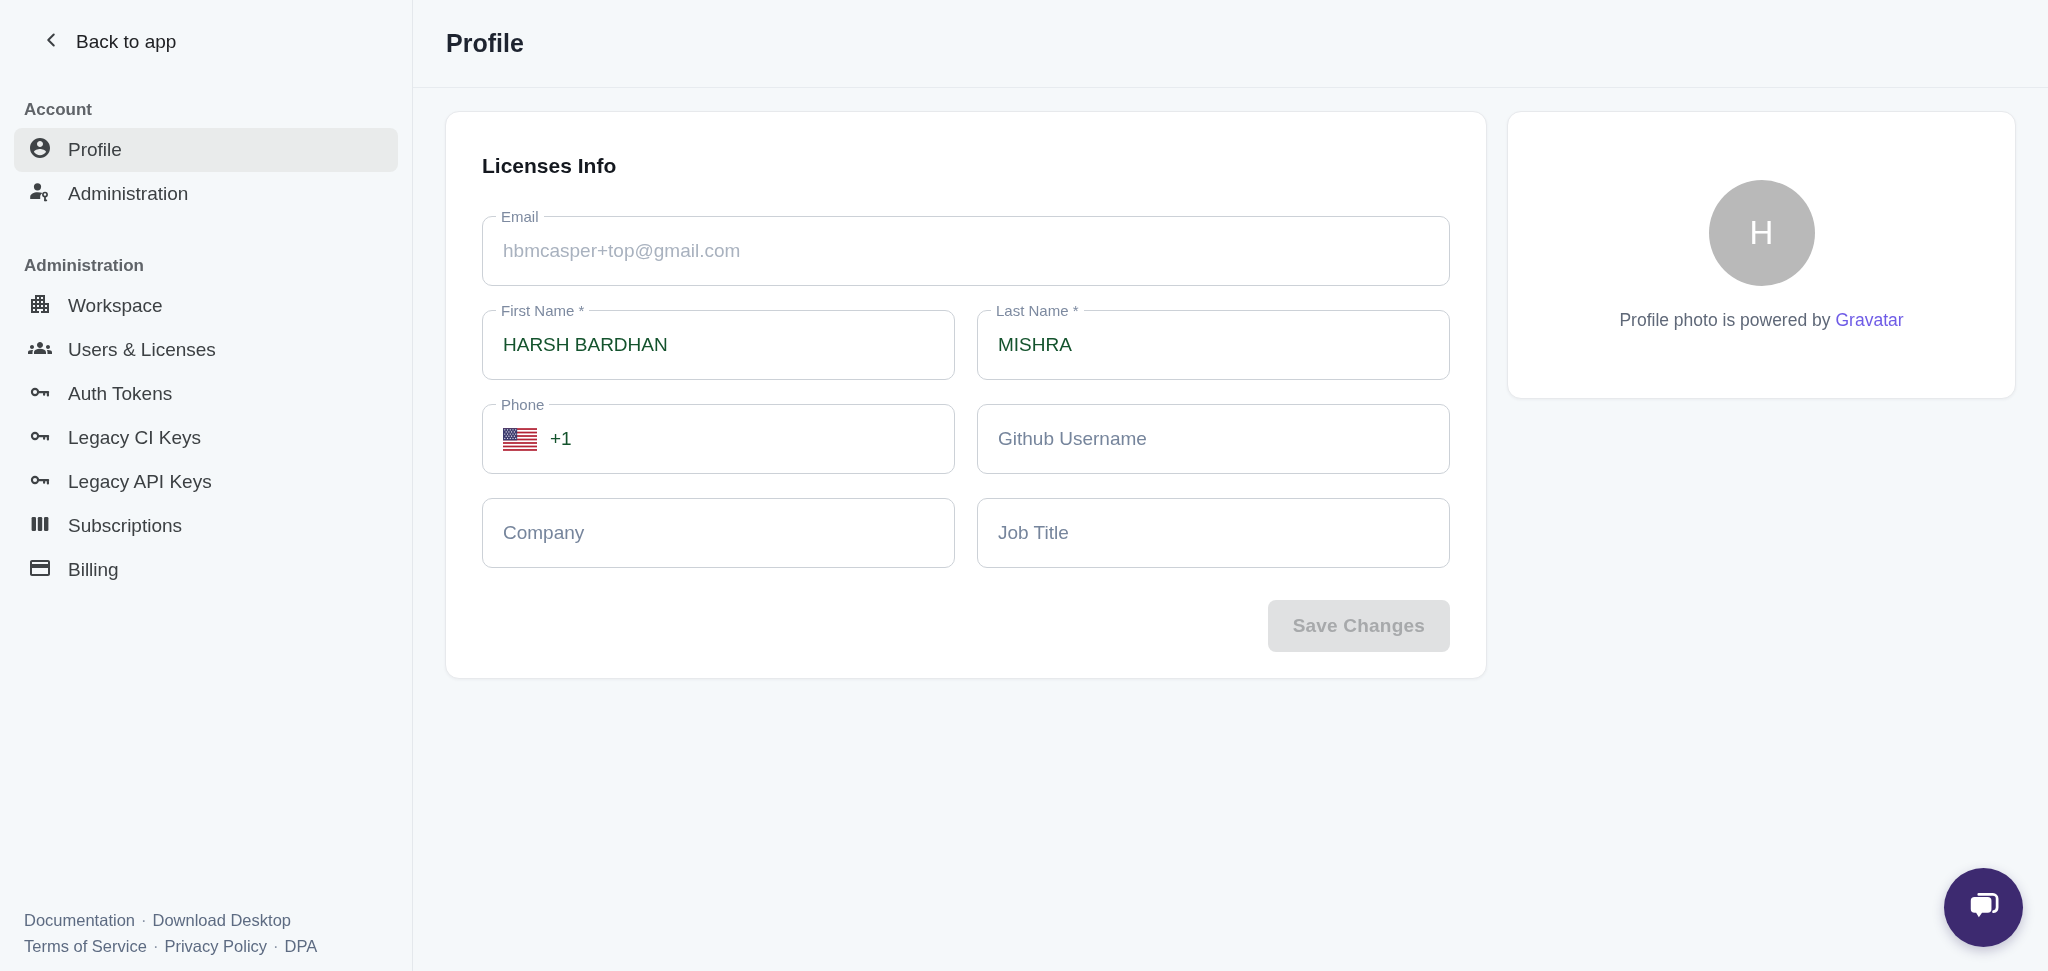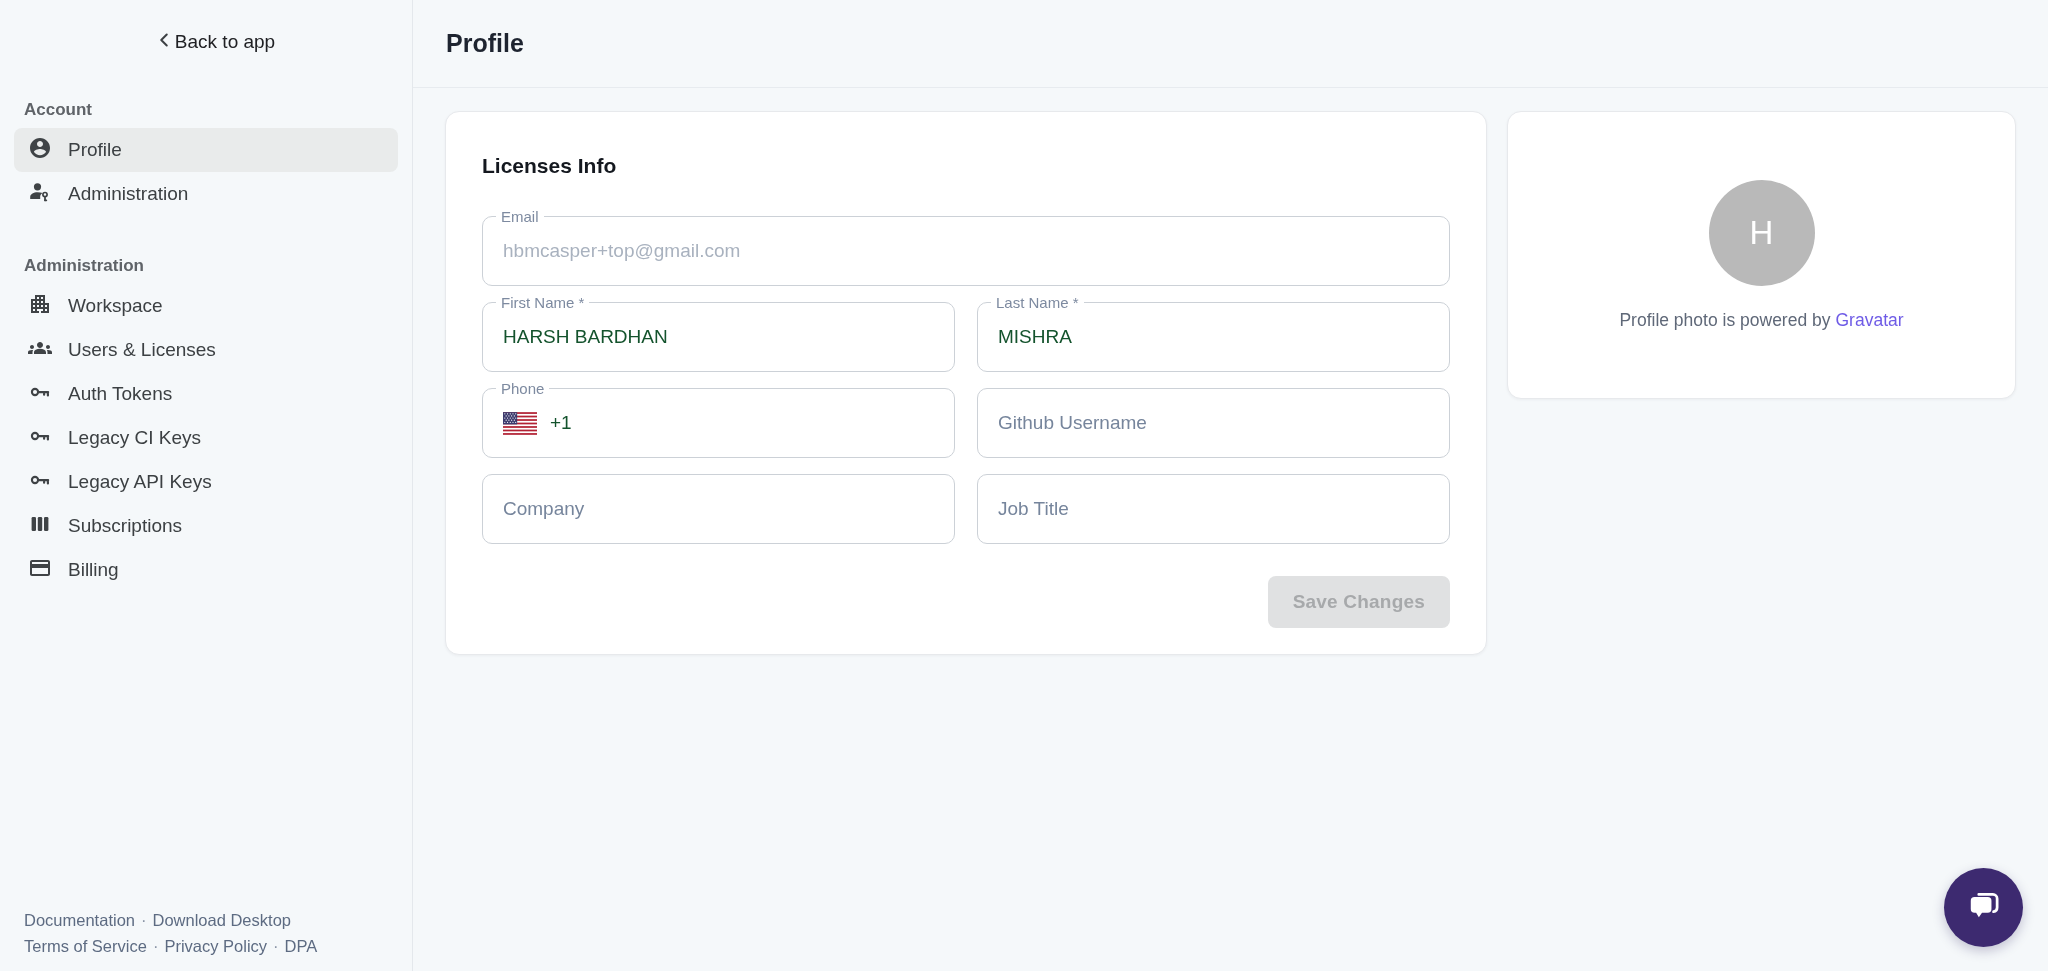--- a/index.html
+++ b/index.html
@@ -12,23 +12,23 @@
   }
 
   
   .sidebar {
     width:413px; min-width:413px; height:100%;
     border-right:1px solid #e4e8ec;
     position:relative;
     padding-top:24px;
   }
   .back-row {
-    display:flex; align-items:center; 
+    display:flex; align-items:center; gap:14px;
     padding:0 24px 0 40px; height:36px; cursor:pointer;
-    font-size:19px; color:#202124;justify-content:center;
+    font-size:19px; color:#202124;
   }
   .back-row svg { flex:0 0 auto; }
   .section-title {
     font-size:17px; font-weight:bold; color:#5f6368;
     padding:0 24px; margin-top:40px; margin-bottom:8px;
   }
   .nav-item {
     display:flex; align-items:center; gap:16px;
     height:44px; margin:0 14px; padding:0 14px;
     border-radius:8px; cursor:pointer;
@@ -70,21 +70,21 @@
     background:#fff; padding:0 5px;
     font-size:15px; color:#7d8aa0; white-space:nowrap;
   }
   .field input {
     border:none; outline:none; width:100%; background:transparent;
     font-family:"Liberation Sans", sans-serif;
     font-size:19px; color:#14532d;
   }
   .field input::placeholder { color:#76859c; opacity:1; }
   .field input:disabled { color:#a9b2bf; }
-  .row2 { display:grid; grid-template-columns:1fr 1fr; gap:22px; margin-top:16px; }
+  .row2 { display:grid; grid-template-columns:1fr 1fr; gap:22px; margin-top:24px; }
   .email-row { margin-top:18px; }
   .flag { width:34px; height:23px; margin-right:13px; flex:0 0 auto; }
 
   .save-row { display:flex; justify-content:flex-end; margin-top:32px; }
   .save-btn {
     background:#e0e1e2; color:#a7a9ab;
     border:none; border-radius:8px;
     font-family:"Liberation Sans", sans-serif;
     font-size:19px; font-weight:bold; letter-spacing:.2px;
     padding:15px 25px; cursor:default;

